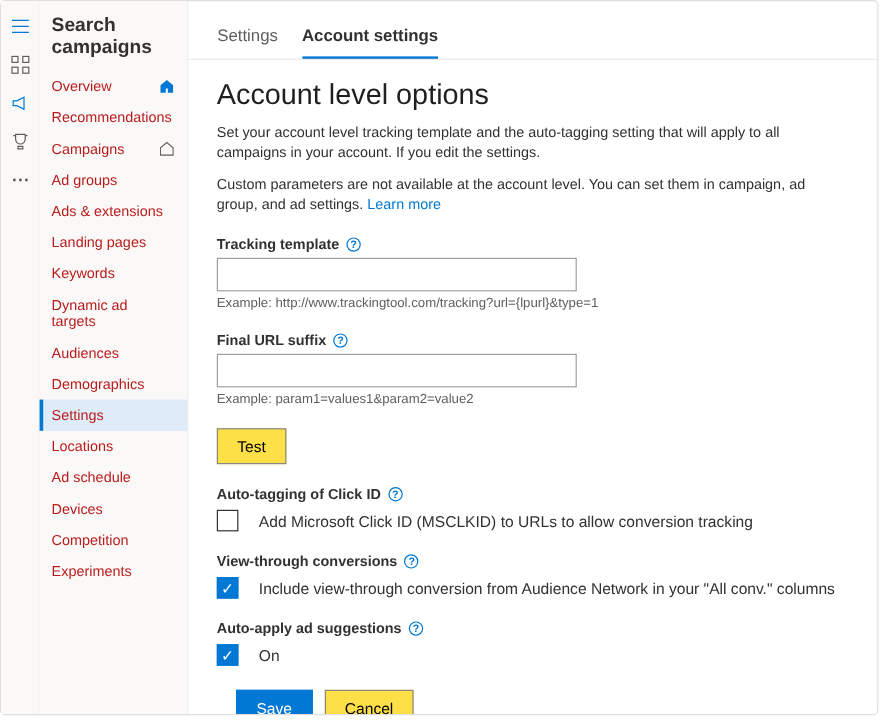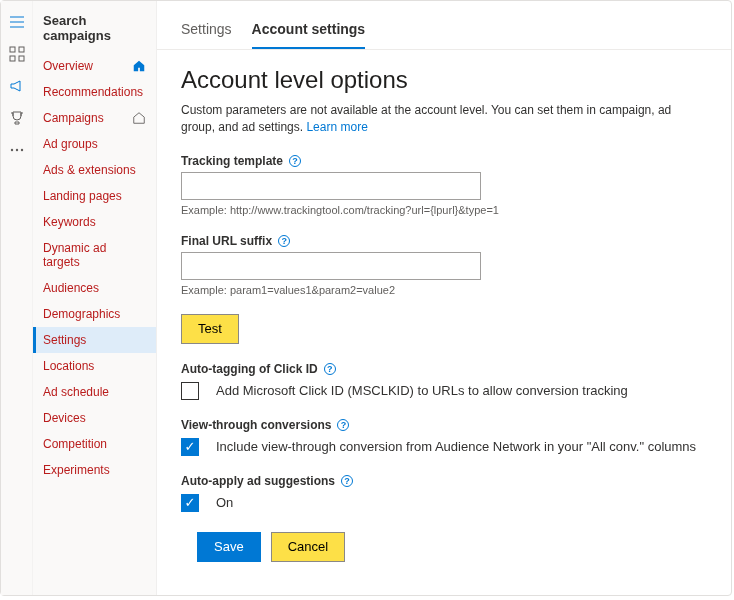--- a/index.html
+++ b/index.html
@@ -47,21 +47,21 @@
     width: 124px;
     background: #faf9f8;
     border-right: 1px solid #f0efee;
     display: flex;
     flex-direction: column;
     font-size: 12px;
   }
   .sidebar-title {
     font-weight: 600;
     padding: 12px 10px 10px 10px;
-    font-size: 13px;
+    font-size: 16px;
   }
   .sidebar-item {
     display: flex;
     align-items: center;
     padding: 6px 10px;
     cursor: pointer;
     color: #b91c1c;
     position: relative;
   }
   .sidebar-item.selected {
@@ -312,20 +312,21 @@
       </div>
   </div>
 
   <div class="main">
     <div class="tabs">
       <div class="tab">Settings</div>
       <div class="tab active">Account settings</div>
     </div>
     <div class="content">
       <h2 class="page-title">Account level options</h2>
+      <p class="desc">Set your account level tracking template and the auto-tagging setting that will apply to all campaigns in your account. If you edit the settings.</p>
       <p class="desc sub">
         <span>Custom parameters are not available at the account level. You can set them in campaign, ad group, and ad settings.</span>
         <span class="link">Learn more</span>
       </p>
 
       <div class="field-block">
         <div class="field-label">
           <span>Tracking template</span>
           <span class="help-icon">?</span>
         </div>

